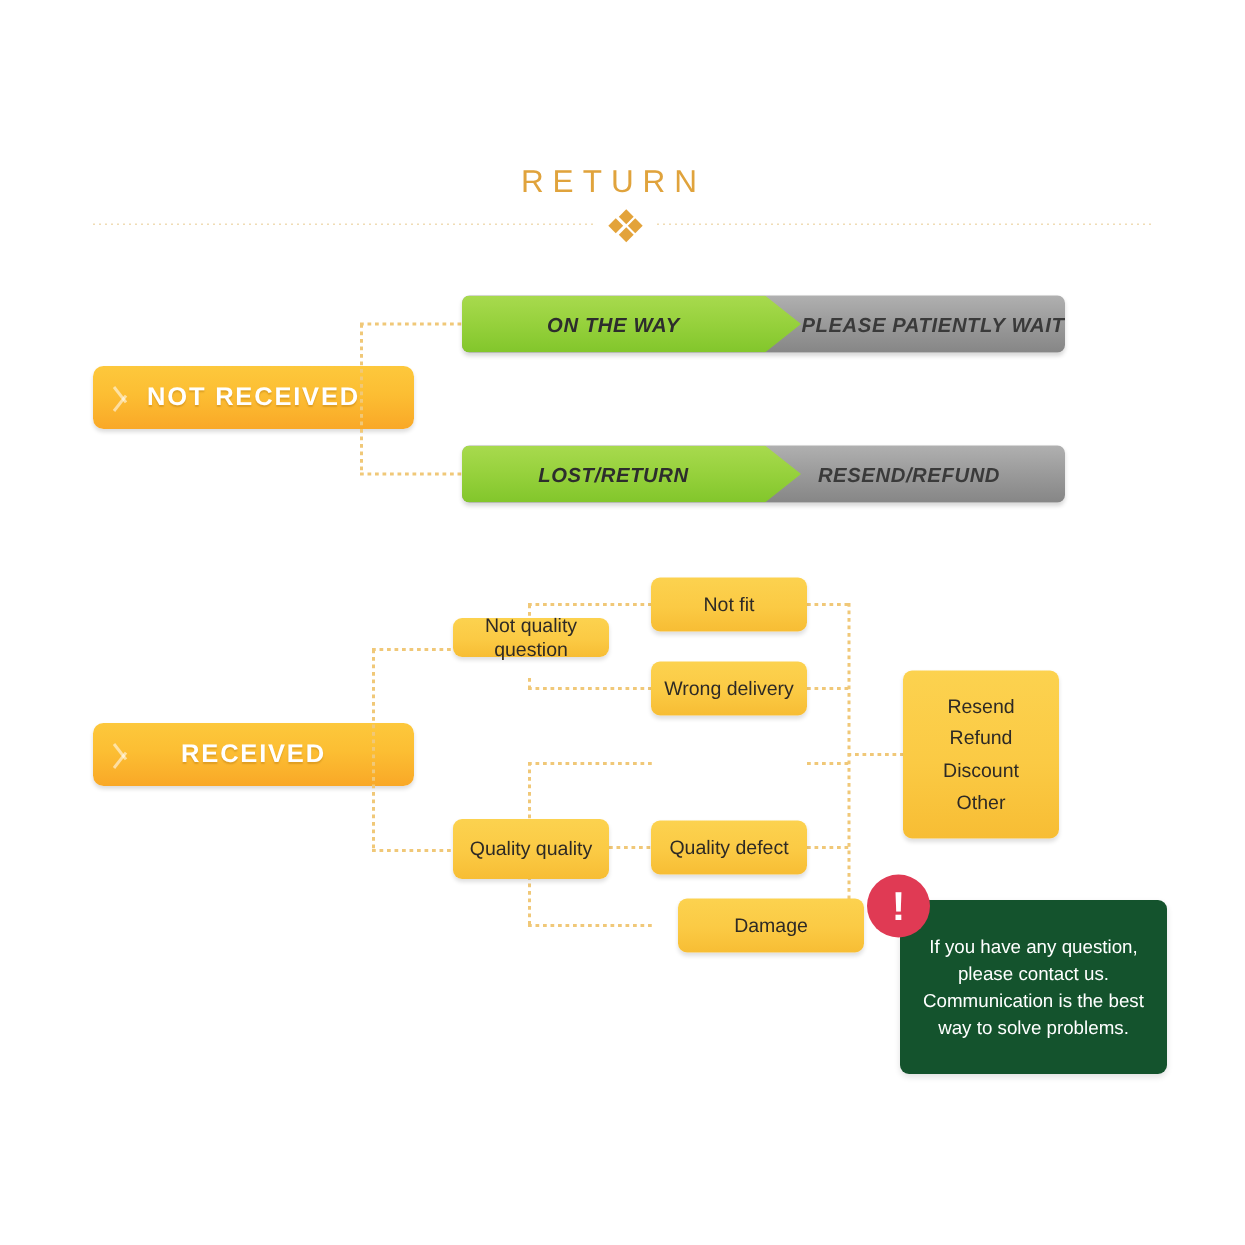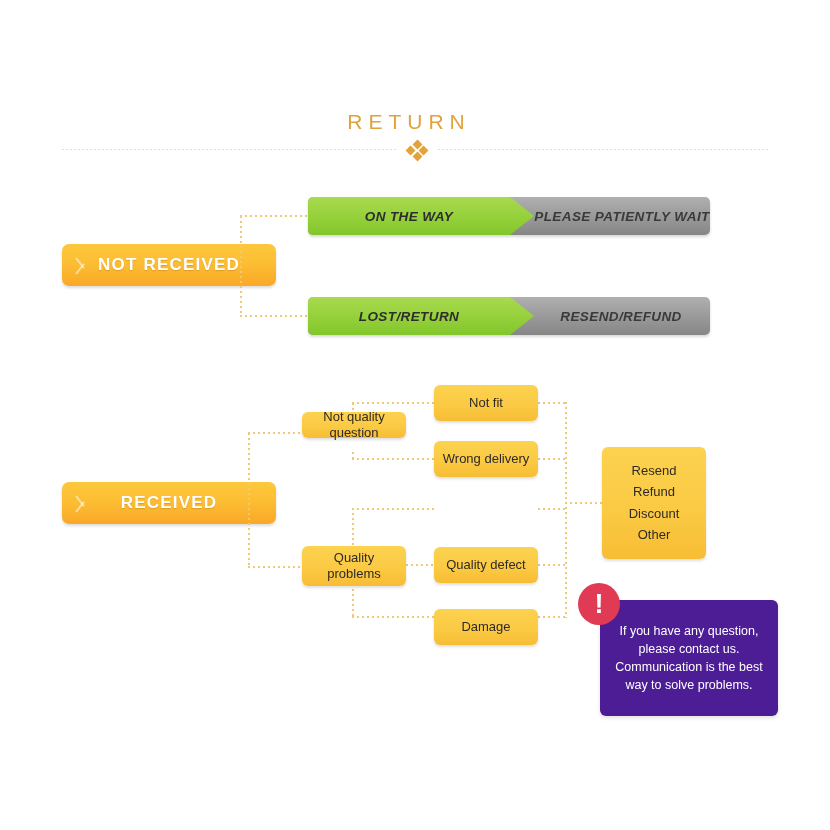--- a/index.html
+++ b/index.html
@@ -159,21 +159,21 @@
     letter-spacing: 0.4px;
   }
   #bar-on-the-way { left: 308px; top: 197px; width: 402px; }
   #bar-on-the-way .green { width: 226px; }
   #bar-on-the-way .green-label { left: 0; width: 202px; }
   #bar-on-the-way .gray-label  { left: 226px; width: 176px; }
 
   #bar-lost-return { left: 308px; top: 297px; width: 402px; }
   #bar-lost-return .green { width: 226px; }
   #bar-lost-return .green-label { left: 0; width: 202px; }
-  #bar-lost-return .gray-label  { left: 225px; width: 176px; }
+  #bar-lost-return .gray-label  { left: 210px; width: 176px; }
 
   
   .node {
     position: absolute;
     border-radius: 6px;
     background: linear-gradient(to bottom, #fcd24f 0%, #fbca44 55%, #f7bd34 100%);
     box-shadow: 0 2px 3px rgba(0,0,0,0.13);
     color: #2e2a25;
     font-size: 13px;
     display: flex;
@@ -183,41 +183,41 @@
     line-height: 1.25;
     padding: 0 6px;
     box-sizing: border-box;
   }
   #node-not-quality  { left: 302px; top: 412px; width: 104px; height: 26px; }
   #node-quality      { left: 302px; top: 546px; width: 104px; height: 40px; }
   #node-not-fit      { left: 434px; top: 385px; width: 104px; height: 36px; }
   #node-wrong        { left: 434px; top: 441px; width: 104px; height: 36px; }
   #node-color        { left: 434px; top: 491px; width: 104px; height: 36px; }
   #node-defect       { left: 434px; top: 547px; width: 104px; height: 36px; }
-  #node-damage       { left: 434px; top: 599px; width: 104px; height: 36px; margin-top: 10px; }
+  #node-damage       { left: 452px; top: 599px; width: 124px; height: 36px; }
 
   #node-resolution {
     left: 602px;
     top: 447px;
     width: 104px;
     height: 112px;
     flex-direction: column;
     justify-content: center;
     gap: 5px;
     font-size: 13px;
   }
 
   
   #notice-box {
     position: absolute;
     left: 600px;
     top: 600px;
     width: 178px;
     height: 116px;
-    background: #4c1d95;
+    background: #14532d;
     border-radius: 6px;
     color: #ffffff;
     font-size: 12.5px;
     line-height: 1.45;
     text-align: center;
     display: flex;
     align-items: center;
     justify-content: center;
     padding: 0 10px;
     box-sizing: border-box;
@@ -321,21 +321,21 @@
   <div class="conn h" style="left:538px; top:508px; width:28px;"></div>
   <div class="conn h" style="left:538px; top:564px; width:28px;"></div>
   <div class="conn h" style="left:538px; top:616px; width:28px;"></div>
   <div class="conn v" style="left:565px; top:402px; height:216px;"></div>
   <div class="conn h" style="left:565px; top:502px; width:38px;"></div>
 
   <div class="node" id="node-not-quality">
     <span>Not quality question</span>
   </div>
   <div class="node" id="node-quality">
-    <span>Quality problems</span>
+    <span>Quality quality</span>
   </div>
 
   <div class="node" id="node-not-fit">
     <span>Not fit</span>
   </div>
   <div class="node" id="node-wrong">
     <span>Wrong delivery</span>
   </div>
   <div class="node" id="node-defect">
     <span>Quality defect</span>

